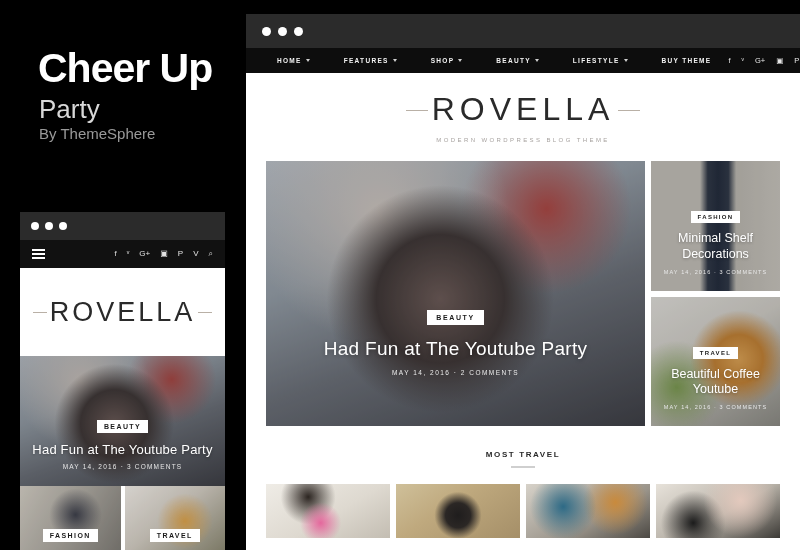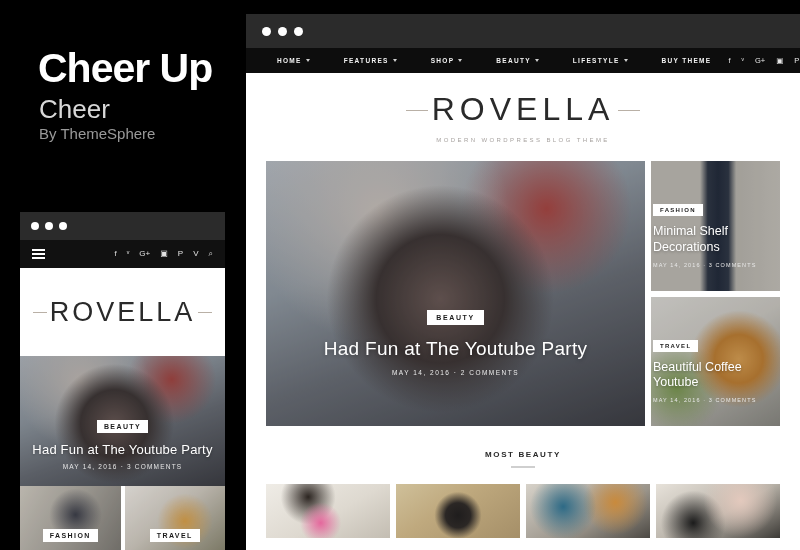--- a/index.html
+++ b/index.html
@@ -87,21 +87,21 @@
   .ov-dark { position:absolute; inset:0; background:rgba(38,42,50,0.22); }
   .ov-card { position:absolute; inset:0; background:rgba(35,38,45,0.20); }
 
   .hero-cap { position:absolute; left:0; right:0; bottom:50px; text-align:center; }
   .hero-badge { display:inline-block; background:#fff; color:#1b1b1b; font-size:7px;
                 font-weight:bold; letter-spacing:1.6px; padding:4px 9px; }
   .hero-title { margin-top:13px; color:#fff; font-size:19px; font-weight:300; letter-spacing:0.3px;
                 text-shadow:0 1px 4px rgba(0,0,0,.32); }
   .hero-meta { margin-top:9px; color:#ececec; font-size:6.5px; letter-spacing:1.5px; }
 
-  .card-cap { position:absolute; left:0; right:0; bottom:23px; text-align:left; padding:0 2px; }
+  .card-cap { position:absolute; left:0; right:0; bottom:16px; text-align:center; padding:0 2px; }
   .card-badge { display:inline-block; background:#fff; color:#1b1b1b; font-size:6px;
                 font-weight:bold; letter-spacing:1.3px; padding:3px 7px; }
   .card-title { margin-top:8px; color:#fff; font-size:12.5px; font-weight:300; line-height:1.25;
                 text-shadow:0 1px 3px rgba(0,0,0,.3); }
   .card-meta { margin-top:6px; color:#e8e8e8; font-size:5.5px; letter-spacing:1.1px; }
 
   .most-popular { text-align:center; padding-top:24px; }
   .mp-title { font-size:8px; font-weight:bold; letter-spacing:1.6px; color:#2a2a2a; }
   .mp-rule { width:24px; height:2px; background:#cfcfcf; margin:7px auto 0; }
 
@@ -143,21 +143,21 @@
       radial-gradient(circle at 30% 72%, #1b1b1b 0%, rgba(27,27,27,0) 34%),
       linear-gradient(150deg,#e7e2da 0%,#b6b0a6 55%,#3c3a36 100%); }
 </style>
 </head>
 <body>
 
 <div class="stage">
 
   <div class="left-panel">
     <div class="brand-title">Cheer Up</div>
-    <div class="brand-sub">Cheer</div>
+    <div class="brand-sub">Party</div>
     <div class="brand-by">By ThemeSphere</div>
 
     <div class="mobile">
       <div class="mobile-chrome">
         <span class="dot"></span>
         <span class="dot"></span>
         <span class="dot"></span>
       </div>
 
       <div class="mobile-nav">
@@ -282,21 +282,21 @@
           <div class="card-cap">
             <span class="card-badge">TRAVEL</span>
             <div class="card-title">Beautiful Coffee Youtube</div>
             <div class="card-meta">MAY 14, 2016  ·  3 COMMENTS</div>
           </div>
         </div>
       </div>
     </div>
 
     <div class="most-popular">
-      <div class="mp-title">MOST BEAUTY</div>
+      <div class="mp-title">MOST TRAVEL</div>
       <div class="mp-rule"></div>
     </div>
 
     <div class="mp-grid">
       <div class="mp-item img-p1"></div>
       <div class="mp-item img-p2"></div>
       <div class="mp-item img-p3"></div>
       <div class="mp-item img-p4"></div>
     </div>
 

